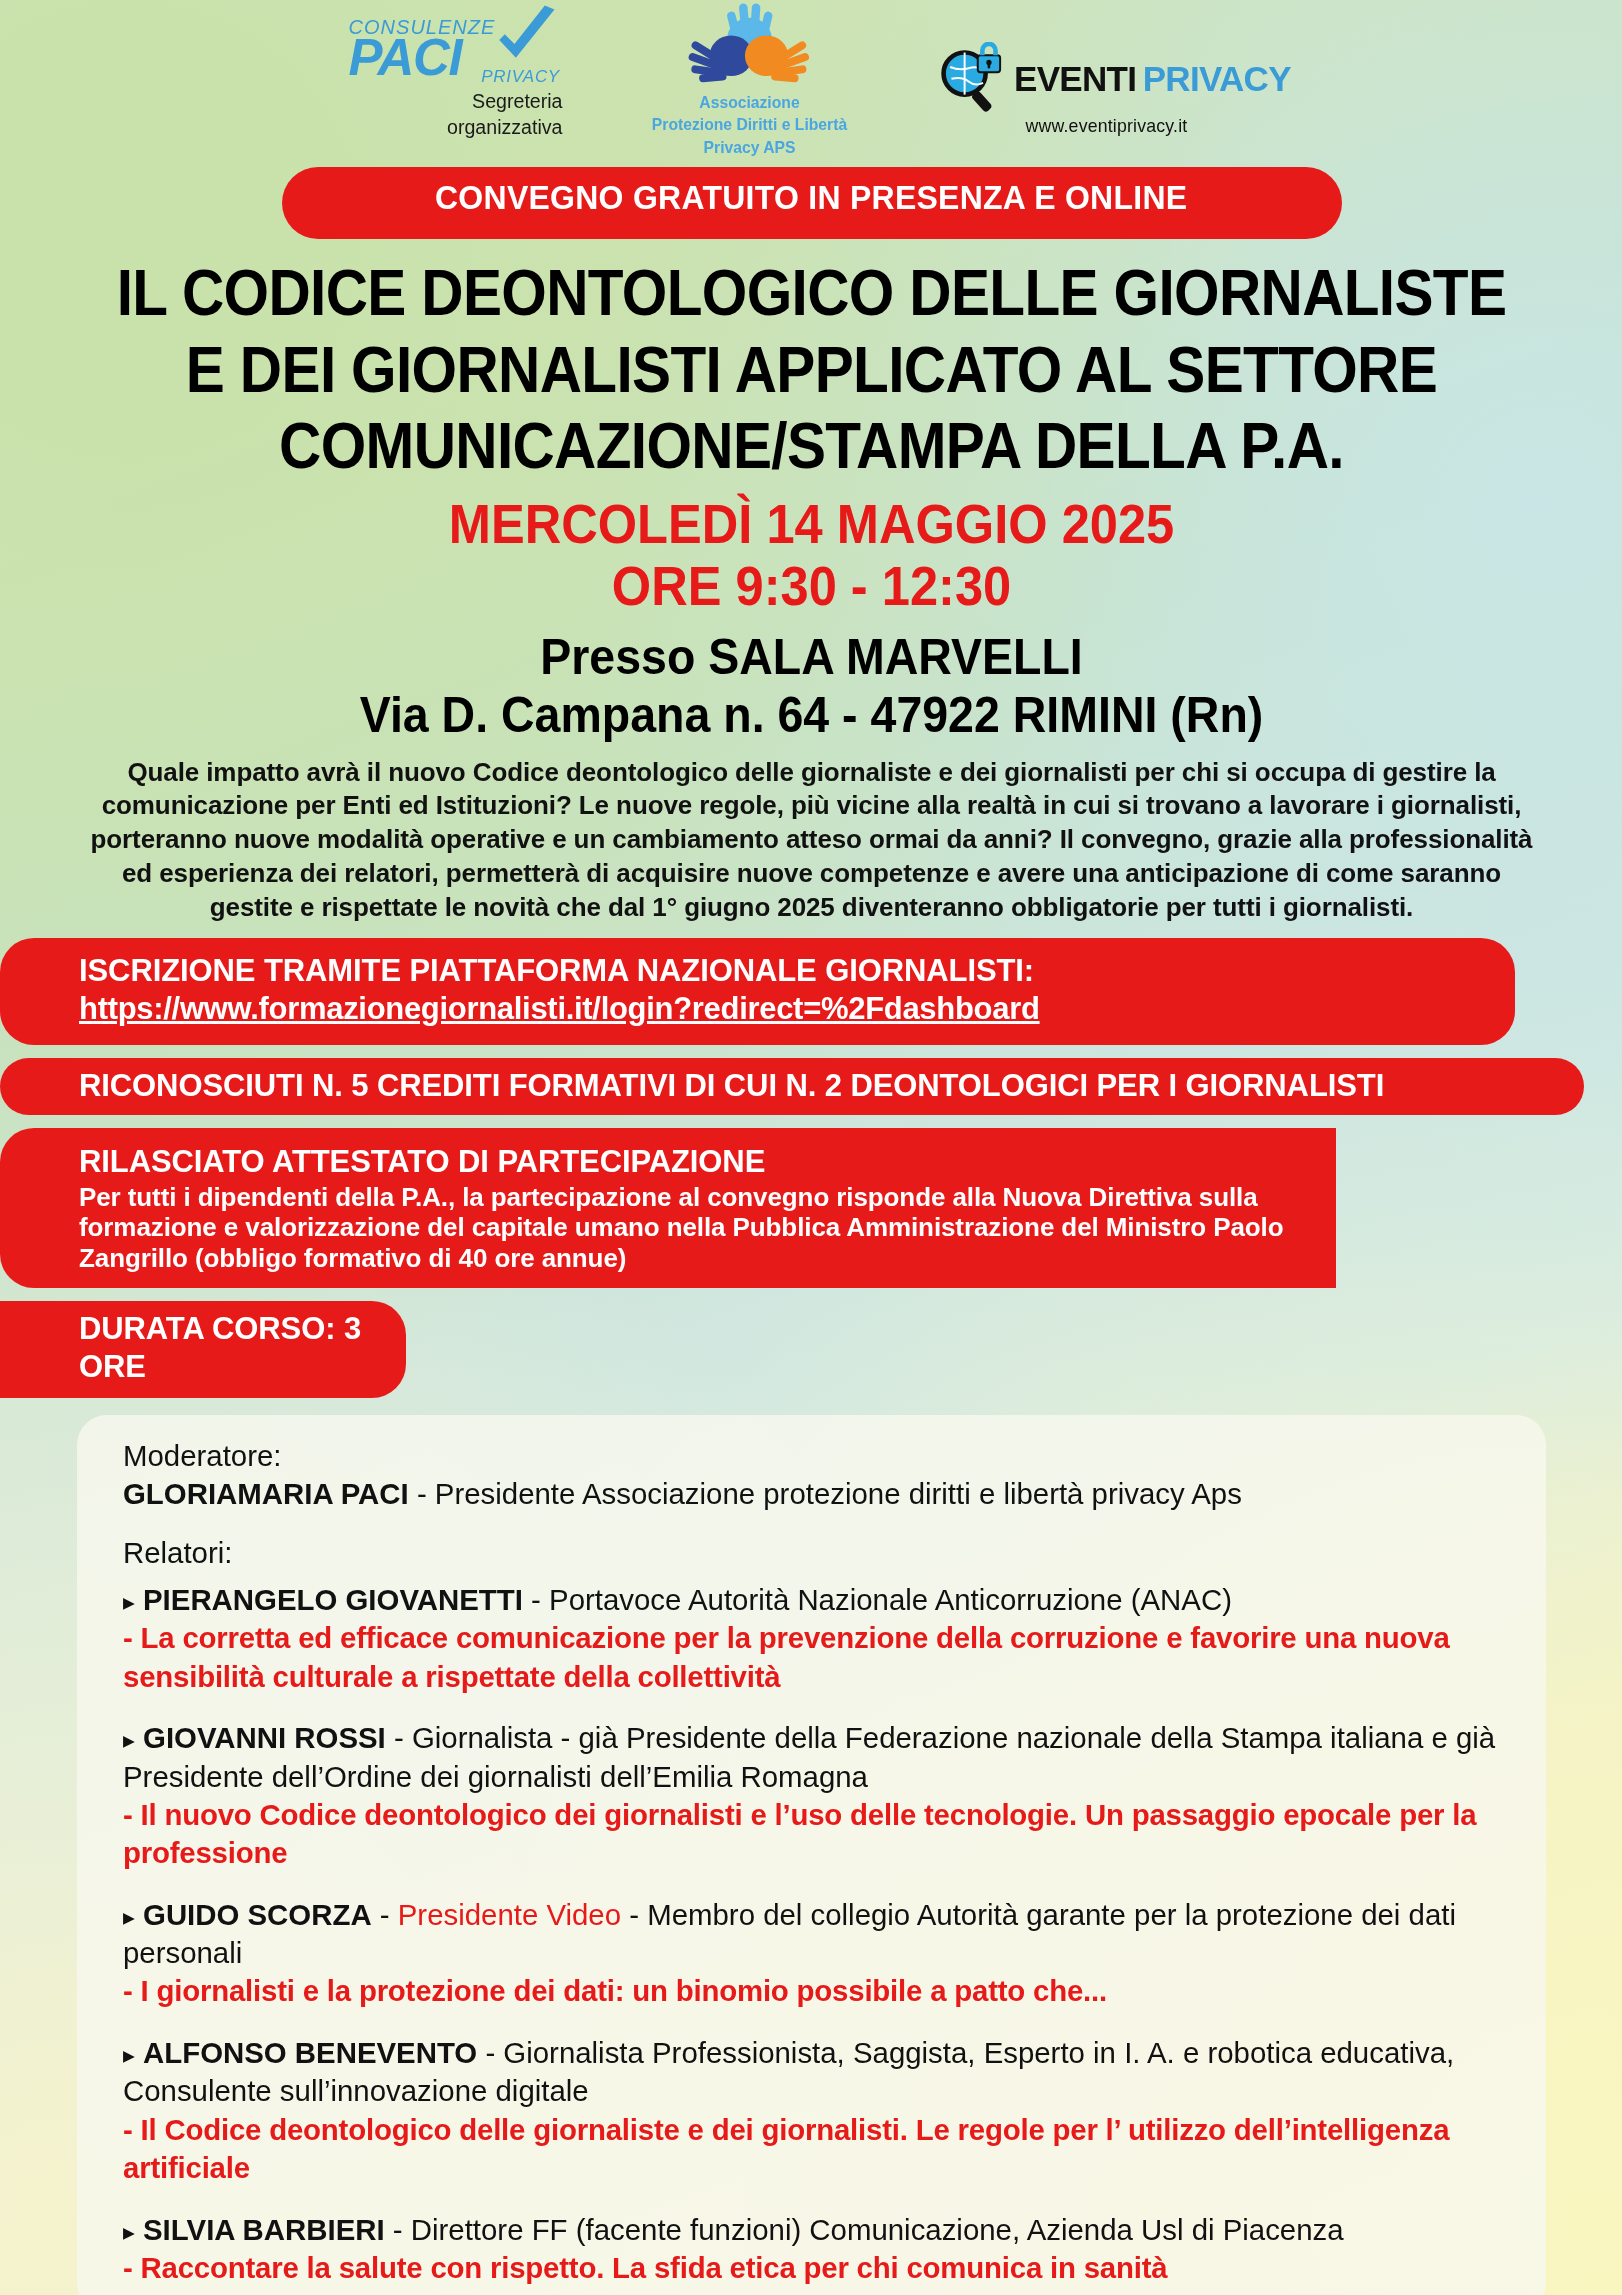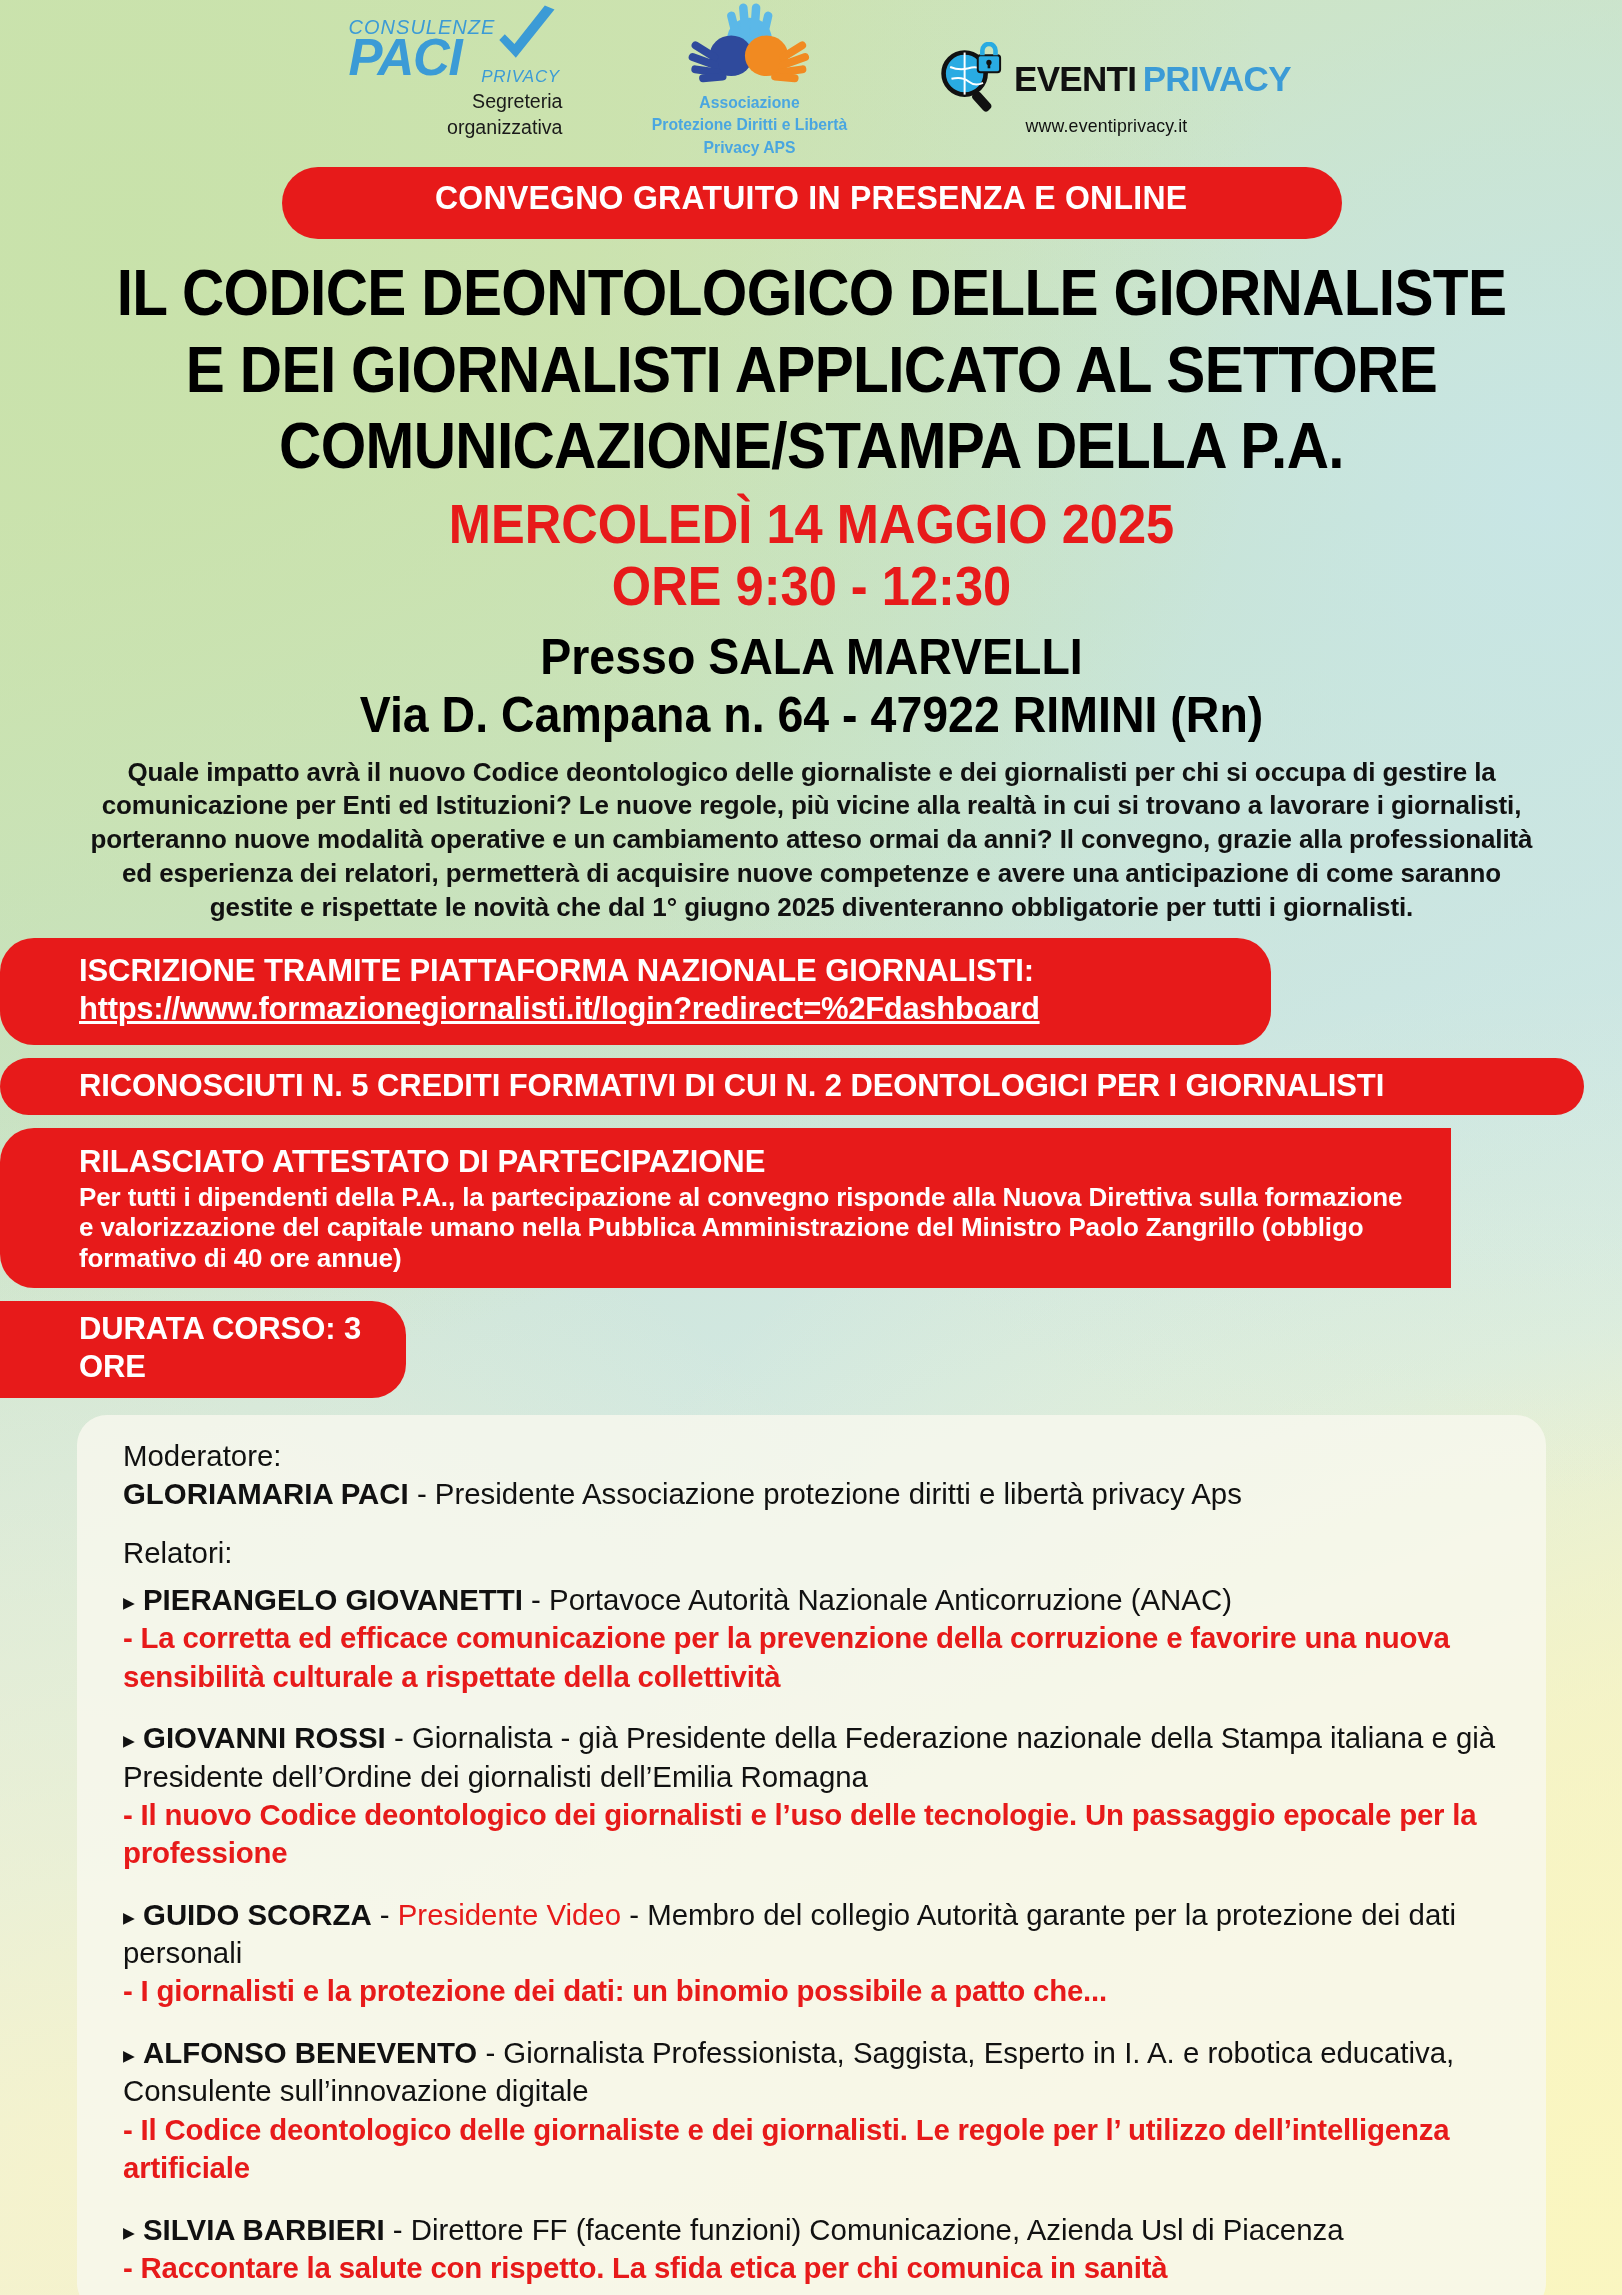--- a/index.html
+++ b/index.html
@@ -120,23 +120,23 @@
   
   .band {
     background: #e71a1a; color: #fff;
     margin-top: 13px;
     border-top-right-radius: 34px;
     border-bottom-right-radius: 34px;
     border-top-left-radius: 34px;
     border-bottom-left-radius: 34px;
     padding: 14.4px 46px 17px 79px;
   }
-  .band.b1 { width: 1271px; margin-left: 0; }
+  .band.b1 { width: 1515px; margin-left: 0; }
   .band.b2 { width: 1584px; padding-top: 9.2px; padding-bottom: 10.5px; }
-  .band.b3 { width: 1451px; border-top-right-radius: 0; border-bottom-right-radius: 0; padding-bottom: 14.4px; }
+  .band.b3 { width: 1336px; border-top-right-radius: 0; border-bottom-right-radius: 0; padding-bottom: 14.4px; }
   .band.b4 {
     width: 406px; padding: 9.2px 26px 11.8px 79px;
     border-top-left-radius: 0; border-bottom-left-radius: 0;
   }
   .band-line {
     font-weight: bold; font-size: 31px; line-height: 1.22; letter-spacing: -0.1px;
     font-family: "Liberation Sans Narrow", "Liberation Sans", sans-serif;
   }
   .band-url {
     font-weight: bold; font-size: 31px; line-height: 1.22;

